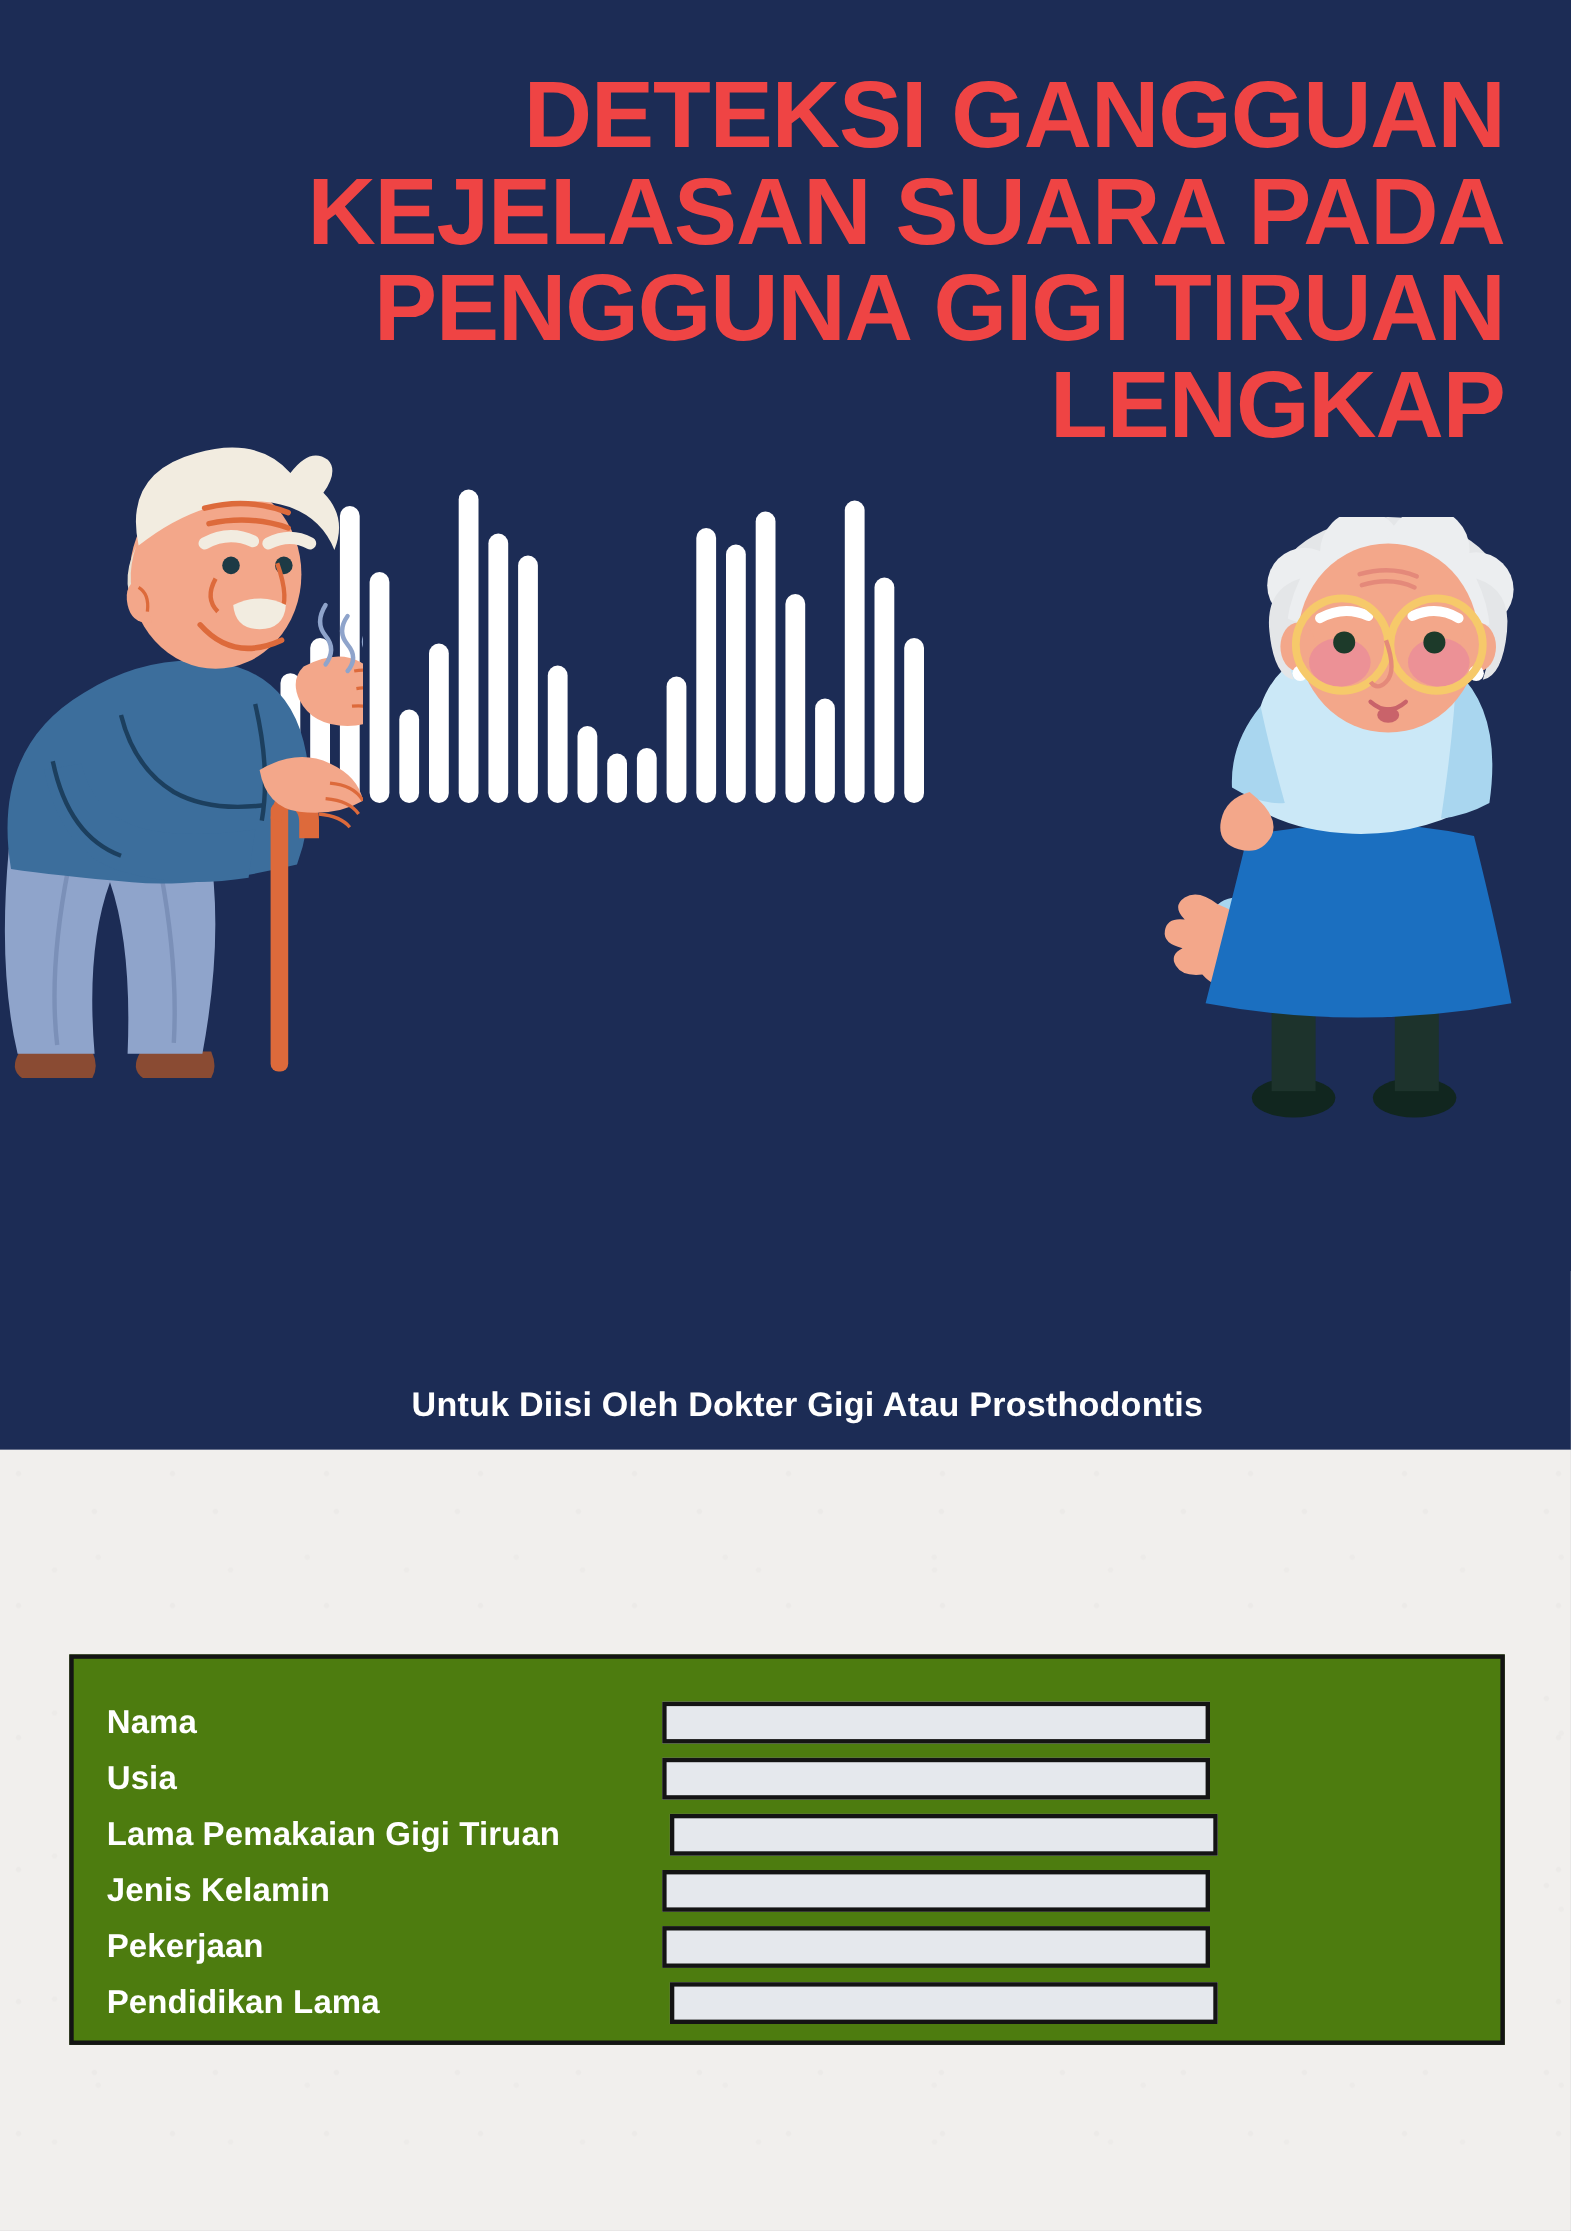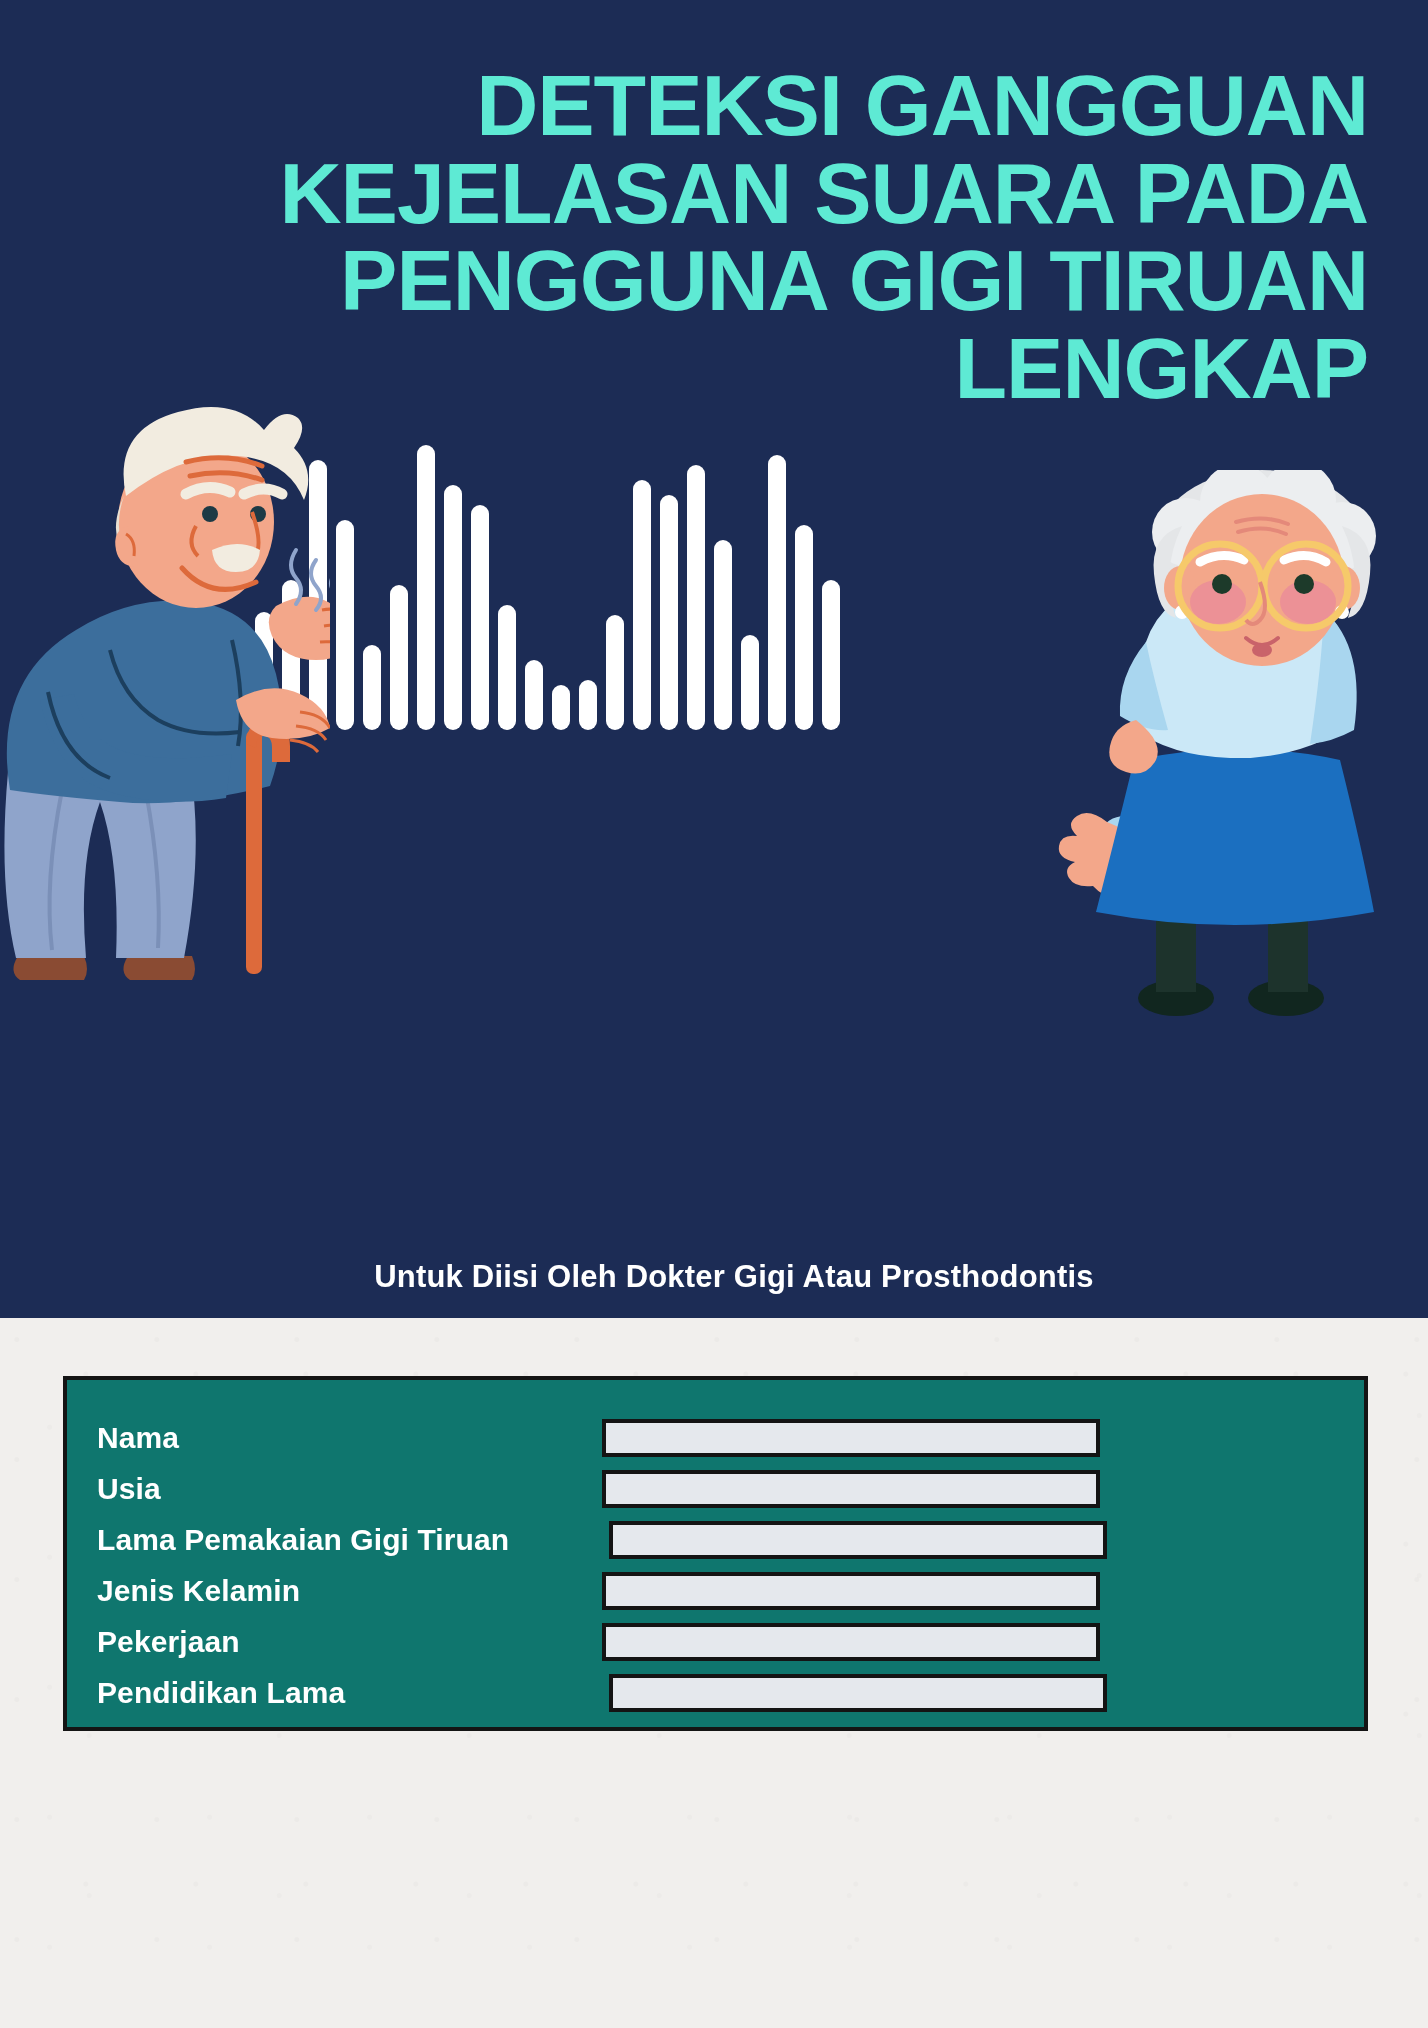--- a/index.html
+++ b/index.html
@@ -15,21 +15,21 @@
   .hero{
     position:absolute;left:0;top:0;width:1428px;height:1318px;
     background:#1c2c55;
     overflow:hidden;
   }
   .hero-title{
     position:absolute;left:0;top:62px;width:1398px;
     text-align:right;
     padding-right:30px;
     box-sizing:border-box;
-    color:#5eead4;
+    color:#ef4444;
     font-size:86px;
     font-weight:bold;
     line-height:1.02;
     letter-spacing:-1px;
     z-index:8;
     white-space:pre-line;
   }
   .hero-subtitle{
     position:absolute;left:0;top:1259px;width:1428px;
     text-align:center;
@@ -62,22 +62,22 @@
       radial-gradient(circle at 12% 18%, rgba(0,0,0,.018) 0 2px, transparent 3px),
       radial-gradient(circle at 47% 61%, rgba(0,0,0,.016) 0 2px, transparent 3px),
       radial-gradient(circle at 78% 33%, rgba(0,0,0,.02) 0 2px, transparent 3px),
       radial-gradient(circle at 31% 84%, rgba(0,0,0,.015) 0 2px, transparent 3px),
       #f1efed;
     background-size: 140px 120px, 190px 160px, 110px 170px, 160px 130px, auto;
   }
 
   
   .form-card{
-    position:absolute;left:63px;top:1376px;width:1305px;height:355px;
-    background:#0f766e;
+    position:absolute;left:63px;top:1504px;width:1305px;height:355px;
+    background:#4d7c0f;
     border:4px solid #141414;
     box-sizing:border-box;
   }
   .form-rows{
     position:absolute;left:30px;top:32px;width:1240px;
   }
   .form-row{
     position:relative;
     height:51px;
     display:flex;

